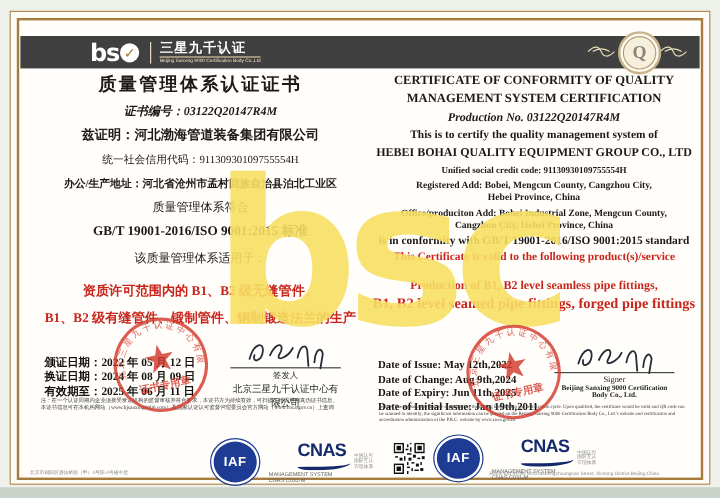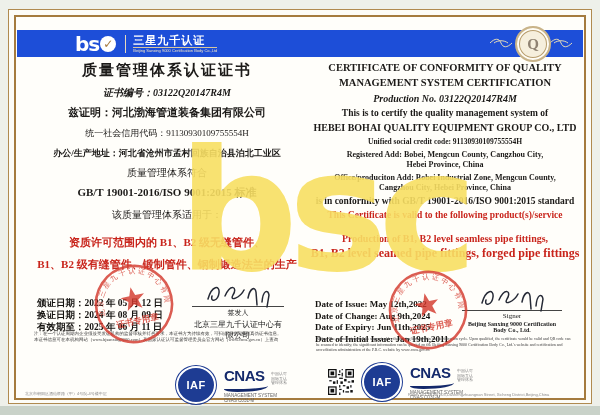--- a/index.html
+++ b/index.html
@@ -3,21 +3,21 @@
 <meta charset="utf-8">
 <style>
   html,body{margin:0;padding:0;}
   body{width:600px;height:415px;font-family:"Liberation Serif","DejaVu Serif",serif;}
   .page{position:relative;width:600px;height:415px;background:#eef0ea;overflow:hidden;}
   .scan-strip{position:absolute;left:0;bottom:0;width:600px;height:9px;background:#c9d2c9;}
   .frame-outer{position:absolute;left:8px;top:9px;width:582px;height:393px;border:1px solid #b08a50;background:#fdfcf7;}
   .frame-inner{position:absolute;left:14px;top:15px;width:568px;height:381px;border:2px solid #a57b3e;background:#fffefa;}
 
   
-  .band{position:absolute;left:17px;top:30px;width:566px;height:27px;background:#1d4ed8;z-index:3;}
+  .band{position:absolute;left:17px;top:30px;width:566px;height:27px;background:#404040;z-index:3;}
   .logo-group{position:absolute;left:58px;top:2px;display:flex;align-items:center;height:23px;}
   .logo-bs{color:#fff;font-family:"DejaVu Sans",sans-serif;font-weight:bold;font-size:20px;letter-spacing:-1px;line-height:1;}
   .logo-c{display:inline-block;width:16px;height:16px;border-radius:50%;background:#fff;color:#a6793c;font-size:12px;font-weight:bold;text-align:center;line-height:16px;margin-left:1px;font-family:"DejaVu Sans",sans-serif;}
   .band-divider{width:1px;height:18px;background:#e7d9bc;margin:0 7px 0 9px;}
   .brand-box{display:flex;flex-direction:column;justify-content:center;}
   .brand-cn{color:#fff;font-size:11px;font-weight:bold;letter-spacing:1px;line-height:12px;font-family:"Liberation Sans",sans-serif;}
   .brand-sub{color:#f0e3c6;font-size:4px;line-height:5px;border-top:1px solid #d9c79e;margin-top:1px;font-family:"Liberation Sans",sans-serif;}
   .ornament{position:absolute;top:6px;}
   .ornament.l{left:472px;}
   .ornament.r{left:532px;}
@@ -81,21 +81,21 @@
   .stamp-left{left:92px;top:262px;}
   .stamp-right{left:386px;top:268px;}
 
   
   .logos{position:absolute;z-index:2;display:flex;align-items:center;gap:8px;}
   .logos-left{left:176px;top:366px;}
   .logos-right{left:328px;top:363px;}
   .iaf{width:36px;height:34px;border-radius:50%;background:#1e3c93;border:2px solid #fff;outline:1.5px solid #1e3c93;display:flex;align-items:center;justify-content:center;}
   .iaf span{color:#fff;font-weight:bold;font-size:11px;font-family:"Liberation Sans",sans-serif;letter-spacing:.5px;}
   .cnas-group{display:flex;flex-direction:column;align-items:flex-start;}
-  .cnas-top{display:flex;align-items:center;gap:3px;}
+  .cnas-top{display:flex;align-items:flex-end;gap:3px;margin-left:24px;}
   .cnas-word{color:#14296b;font-weight:bold;font-size:15px;font-family:"Liberation Sans",sans-serif;letter-spacing:-.5px;line-height:14px;}
   .cnas-swoosh{width:44px;height:6px;border-bottom:3px solid #14296b;border-radius:0 0 90% 40%;margin-top:-2px;}
   .cnas-cn{display:flex;flex-direction:column;font-size:4px;line-height:4.6px;color:#888;font-family:"Liberation Sans",sans-serif;}
   .ms-text{font-size:4.6px;line-height:5.4px;color:#666;font-family:"Liberation Sans",sans-serif;text-align:left;margin-top:1px;}
   .qr{width:26px;height:26px;}
 
   
   .footer-addr{position:absolute;z-index:2;font-size:4px;color:#8a8a8a;font-family:"Liberation Sans",sans-serif;}
   .footer-cn{left:25px;top:391px;}
   .footer-en{left:408px;top:392px;}

